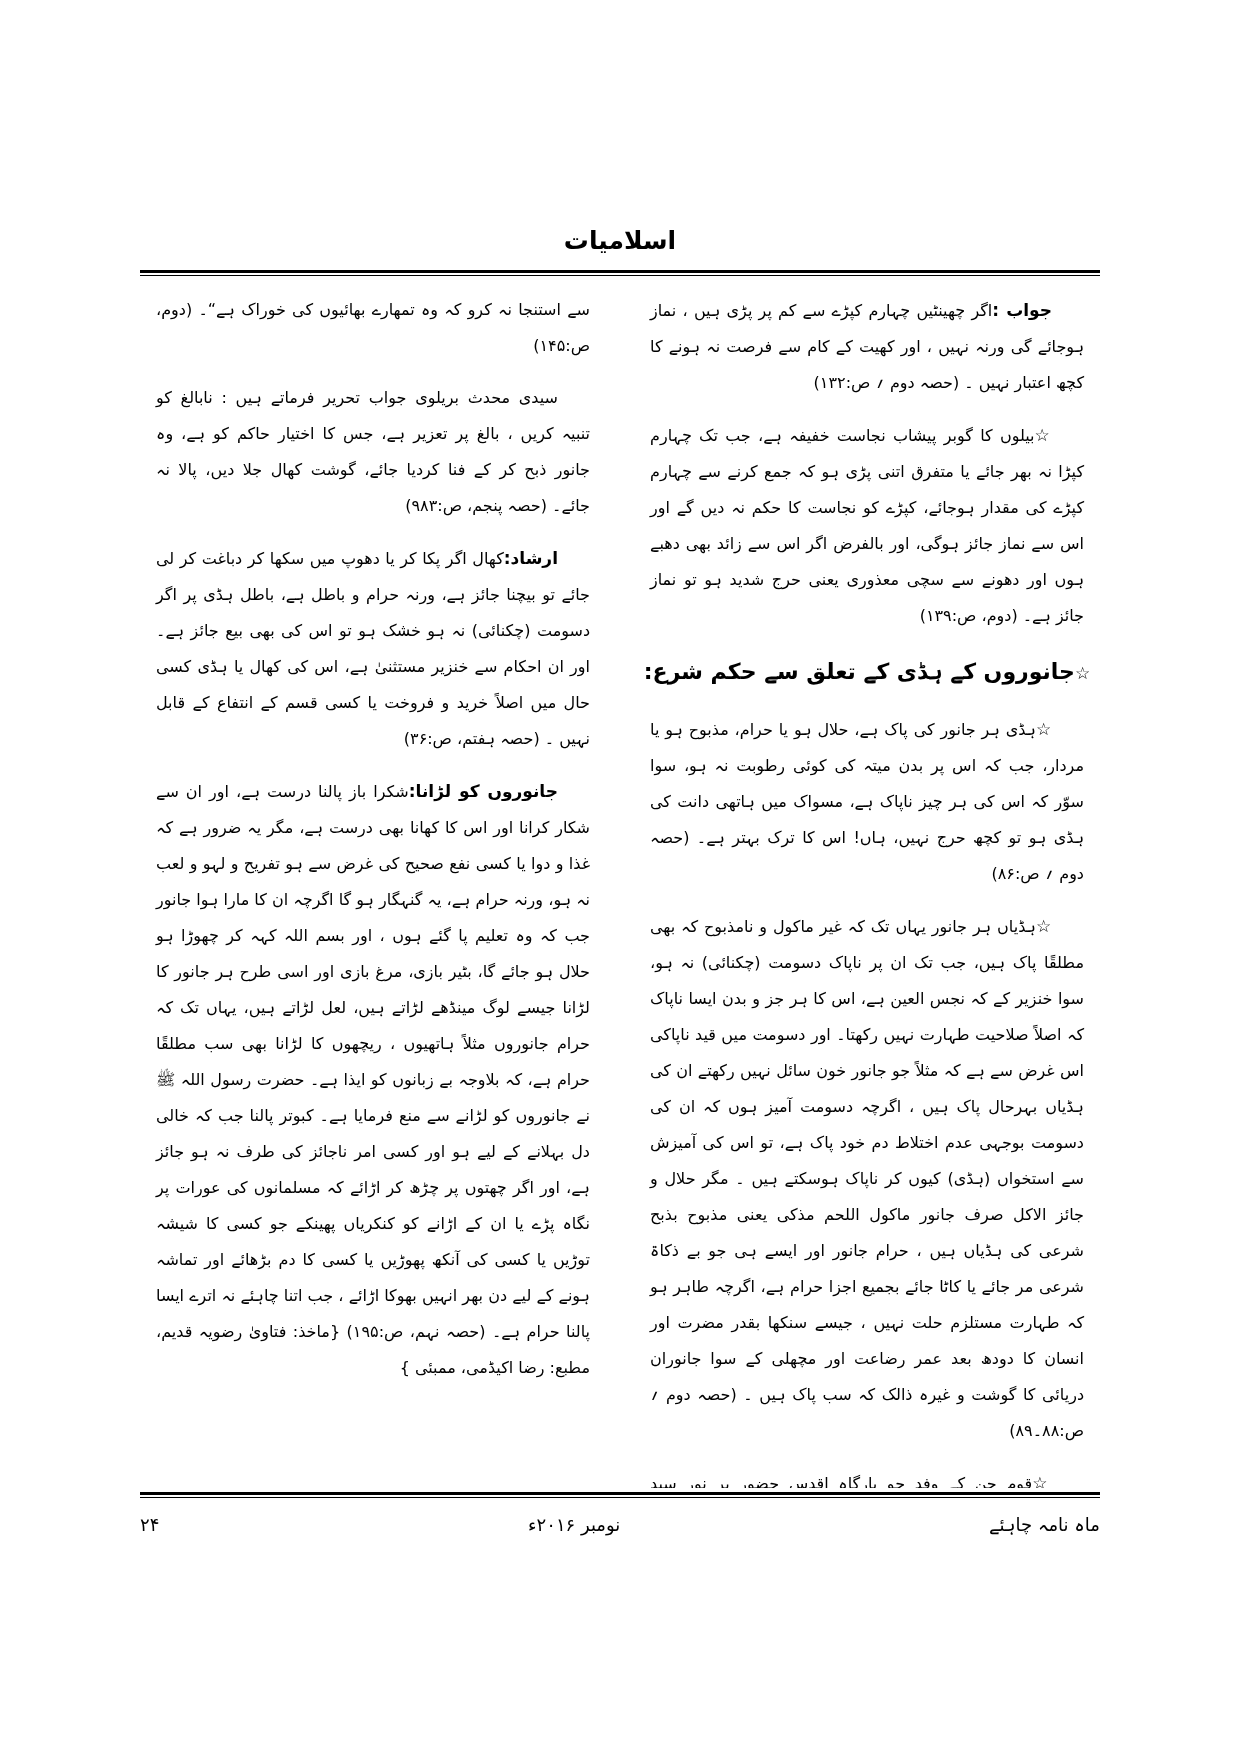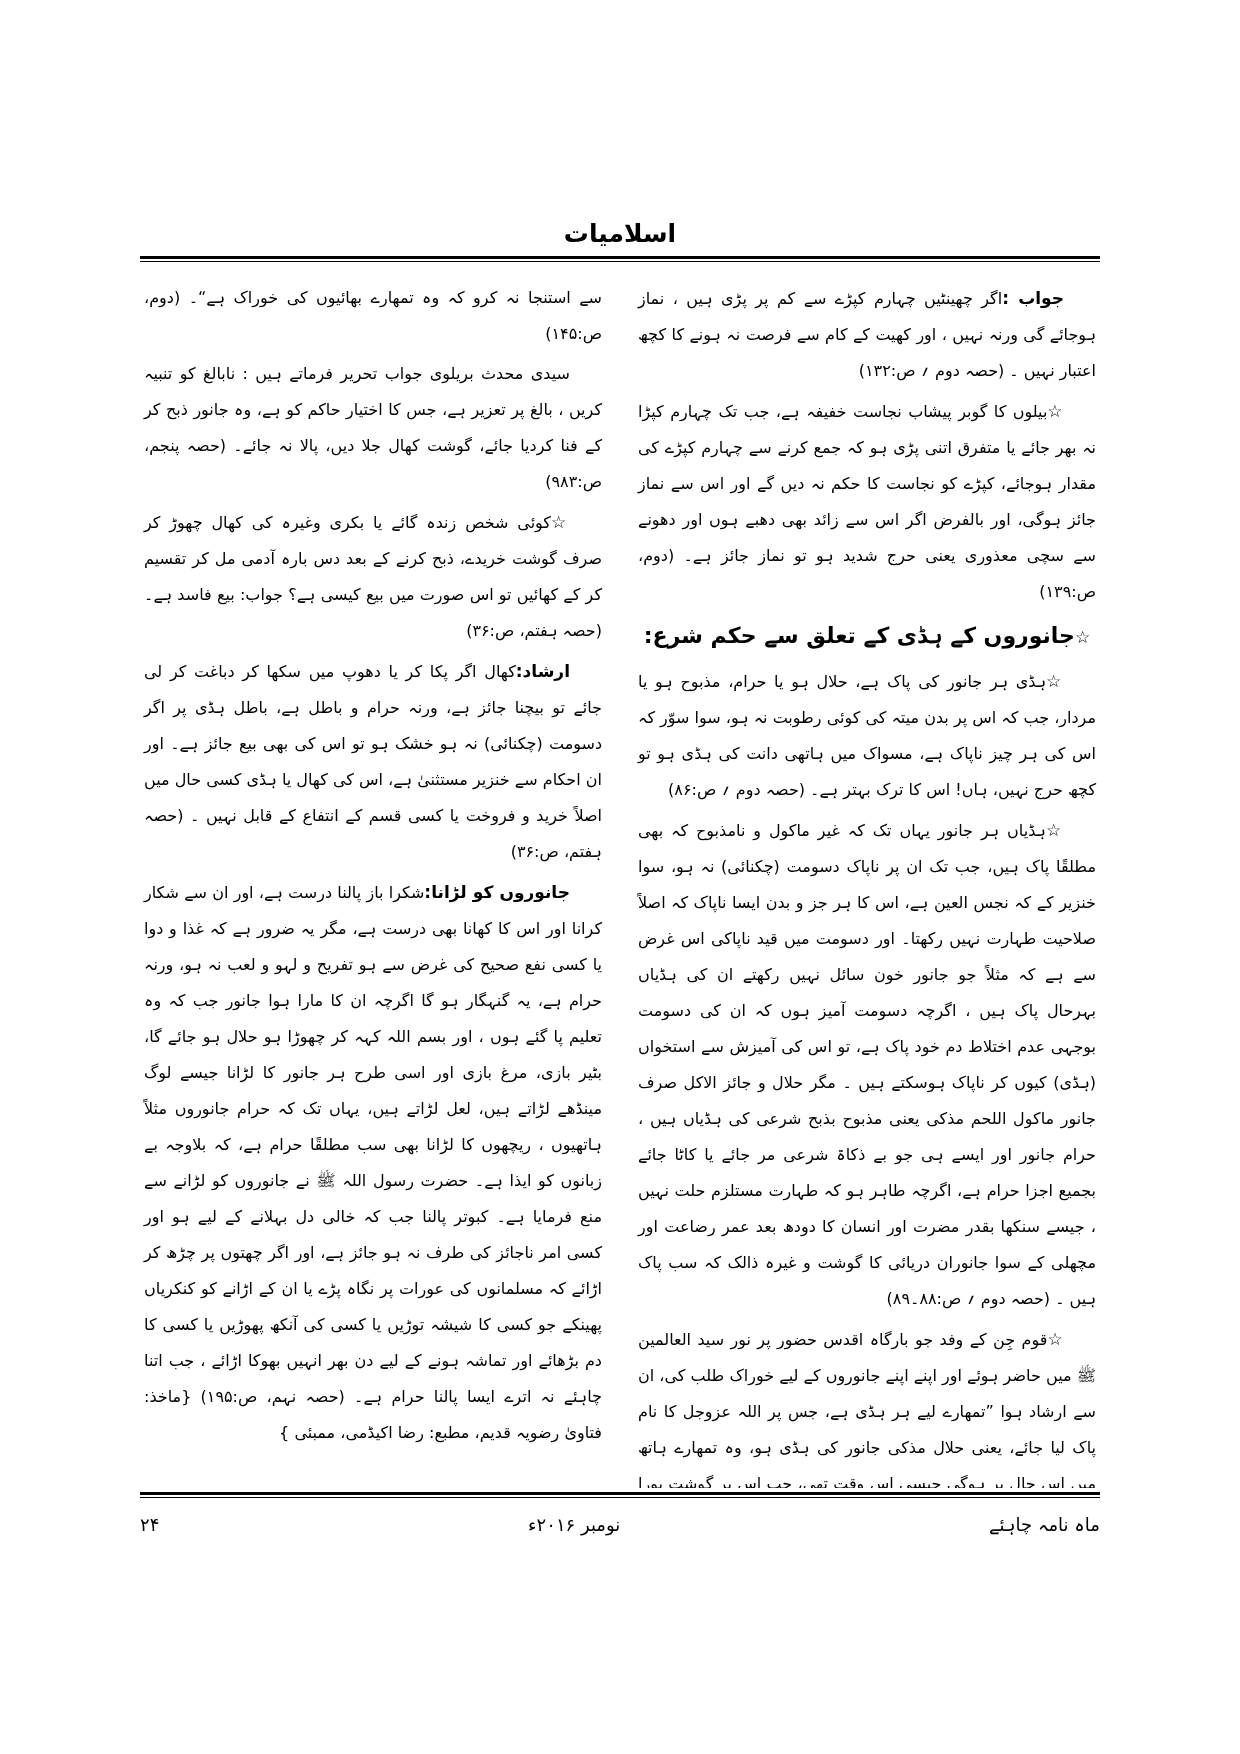--- a/index.html
+++ b/index.html
@@ -3,36 +3,36 @@
 <meta charset="utf-8">
 <style>
   html,body{margin:0;padding:0;background:#ffffff;}
   body{
     width:1240px;height:1754px;position:relative;
     font-family:"DejaVu Sans",sans-serif;color:#000;
   }
   .page{position:absolute;inset:0;background:#fff;}
   .header{position:absolute;top:212px;left:140px;right:140px;text-align:center;}
   .title{
-    margin:7px;font-size:25px;font-weight:bold;letter-spacing:1px;
+    margin:14px;font-size:25px;font-weight:bold;letter-spacing:1px;
     line-height:1.2;font-family:"DejaVu Sans",sans-serif;
   }
   .double-rule{
     margin-top:5px;height:2px;
     border-top:3px solid #000;border-bottom:1px solid #000;
   }
   .columns{
     position:absolute;top:276px;left:140px;right:140px;height:1212px;
     display:flex;direction:rtl;gap:28px;overflow:hidden;
   }
   .col{
     width:466px;flex:0 0 466px;direction:rtl;
     font-size:16px;line-height:36px;text-align:justify;
   }
-  .para{margin:4px;text-indent:32px;}
+  .para{margin:16px;text-indent:32px;}
   .para.no-indent{text-indent:0;}
   .lead{font-weight:bold;font-size:17px;}
   .star{font-size:17px;}
   .section-heading{
     margin:2px 0;font-size:22px;font-weight:bold;text-align:center;
     line-height:44px;text-indent:0;
   }
   .footer-rule{
     position:absolute;top:1492px;left:140px;right:140px;height:2px;
     border-top:3px solid #000;border-bottom:1px solid #000;
@@ -61,21 +61,20 @@
       <p class="para"><span class="star">☆</span><span>بیلوں کا گوبر پیشاب نجاست خفیفہ ہے، جب تک چہارم کپڑا نہ بھر جائے یا متفرق اتنی پڑی ہو کہ جمع کرنے سے چہارم کپڑے کی مقدار ہوجائے، کپڑے کو نجاست کا حکم نہ دیں گے اور اس سے نماز جائز ہوگی، اور بالفرض اگر اس سے زائد بھی دھبے ہوں اور دھونے سے سچی معذوری یعنی حرج شدید ہو تو نماز جائز ہے۔ (دوم، ص:۱۳۹)</span></p>
       <h2 class="section-heading"><span class="star">☆</span><span>جانوروں کے ہڈی کے تعلق سے حکم شرع:</span></h2>
       <p class="para"><span class="star">☆</span><span>ہڈی ہر جانور کی پاک ہے، حلال ہو یا حرام، مذبوح ہو یا مردار، جب کہ اس پر بدن میتہ کی کوئی رطوبت نہ ہو، سوا سوّر کہ اس کی ہر چیز ناپاک ہے، مسواک میں ہاتھی دانت کی ہڈی ہو تو کچھ حرج نہیں، ہاں! اس کا ترک بہتر ہے۔ (حصہ دوم ؍ ص:۸۶)</span></p>
       <p class="para"><span class="star">☆</span><span>ہڈیاں ہر جانور یہاں تک کہ غیر ماکول و نامذبوح کہ بھی مطلقًا پاک ہیں، جب تک ان پر ناپاک دسومت (چکنائی) نہ ہو، سوا خنزیر کے کہ نجس العین ہے، اس کا ہر جز و بدن ایسا ناپاک کہ اصلاً صلاحیت طہارت نہیں رکھتا۔ اور دسومت میں قید ناپاکی اس غرض سے ہے کہ مثلاً جو جانور خون سائل نہیں رکھتے ان کی ہڈیاں بہرحال پاک ہیں ، اگرچہ دسومت آمیز ہوں کہ ان کی دسومت بوجہی عدم اختلاط دم خود پاک ہے، تو اس کی آمیزش سے استخواں (ہڈی) کیوں کر ناپاک ہوسکتے ہیں ۔ مگر حلال و جائز الاکل صرف جانور ماکول اللحم مذکی یعنی مذبوح بذبح شرعی کی ہڈیاں ہیں ، حرام جانور اور ایسے ہی جو بے ذکاۃ شرعی مر جائے یا کاٹا جائے بجمیع اجزا حرام ہے، اگرچہ طاہر ہو کہ طہارت مستلزم حلت نہیں ، جیسے سنکھا بقدر مضرت اور انسان کا دودھ بعد عمر رضاعت اور مچھلی کے سوا جانوران دریائی کا گوشت و غیرہ ذالک کہ سب پاک ہیں ۔ (حصہ دوم ؍ ص:۸۸۔۸۹)</span></p>
       <p class="para"><span class="star">☆</span><span>قوم جِن کے وفد جو بارگاہ اقدس حضور پر نور سید العالمین ﷺ میں حاضر ہوئے اور اپنے اپنے جانوروں کے لیے خوراک طلب کی، ان سے ارشاد ہوا ”تمھارے لیے ہر ہڈی ہے، جس پر اللہ عزوجل کا نام پاک لیا جائے، یعنی حلال مذکی جانور کی ہڈی ہو، وہ تمھارے ہاتھ میں اس حال پر ہوگی جیسی اس وقت تھی، جب اس پر گوشت پورا کامل تھا، (یعنی گوشت چھڑائی ہوئی ہڈی تمہیں مع گوشت ملے گی) اور ہر مینگنی تمھارے چوپایوں کے لیے چارہ ہے پھر انسانوں سے ارشاد ہوا“ اور مینگنی</span></p>
     </div>
 
     <div class="col">
       <p class="para no-indent"><span>سے استنجا نہ کرو کہ وہ تمھارے بھائیوں کی خوراک ہے“۔ (دوم، ص:۱۴۵)</span></p>
       <p class="para"><span>سیدی محدث بریلوی جواب تحریر فرماتے ہیں : نابالغ کو تنبیہ کریں ، بالغ پر تعزیر ہے، جس کا اختیار حاکم کو ہے، وہ جانور ذبح کر کے فنا کردیا جائے، گوشت کھال جلا دیں، پالا نہ جائے۔ (حصہ پنجم، ص:۹۸۳)</span></p>
-      <p class="para"><span class="star">☆</span><span>کوئی شخص زندہ گائے یا بکری وغیرہ کی کھال چھوڑ کر صرف گوشت خریدے، ذبح کرنے کے بعد دس بارہ آدمی مل کر تقسیم کر کے کھائیں تو اس صورت میں بیع کیسی ہے؟ جواب: بیع فاسد ہے۔ (حصہ ہفتم، ص:۳۶)</span></p>
       <p class="para"><span class="lead">ارشاد:</span><span>کھال اگر پکا کر یا دھوپ میں سکھا کر دباغت کر لی جائے تو بیچنا جائز ہے، ورنہ حرام و باطل ہے، باطل ہڈی پر اگر دسومت (چکنائی) نہ ہو خشک ہو تو اس کی بھی بیع جائز ہے۔ اور ان احکام سے خنزیر مستثنیٰ ہے، اس کی کھال یا ہڈی کسی حال میں اصلاً خرید و فروخت یا کسی قسم کے انتفاع کے قابل نہیں ۔ (حصہ ہفتم، ص:۳۶)</span></p>
       <p class="para"><span class="lead">جانوروں کو لڑانا:</span><span>شکرا باز پالنا درست ہے، اور ان سے شکار کرانا اور اس کا کھانا بھی درست ہے، مگر یہ ضرور ہے کہ غذا و دوا یا کسی نفع صحیح کی غرض سے ہو تفریح و لہو و لعب نہ ہو، ورنہ حرام ہے، یہ گنہگار ہو گا اگرچہ ان کا مارا ہوا جانور جب کہ وہ تعلیم پا گئے ہوں ، اور بسم اللہ کہہ کر چھوڑا ہو حلال ہو جائے گا، بٹیر بازی، مرغ بازی اور اسی طرح ہر جانور کا لڑانا جیسے لوگ مینڈھے لڑاتے ہیں، لعل لڑاتے ہیں، یہاں تک کہ حرام جانوروں مثلاً ہاتھیوں ، ریچھوں کا لڑانا بھی سب مطلقًا حرام ہے، کہ بلاوجہ بے زبانوں کو ایذا ہے۔ حضرت رسول اللہ ﷺ نے جانوروں کو لڑانے سے منع فرمایا ہے۔ کبوتر پالنا جب کہ خالی دل بہلانے کے لیے ہو اور کسی امر ناجائز کی طرف نہ ہو جائز ہے، اور اگر چھتوں پر چڑھ کر اڑائے کہ مسلمانوں کی عورات پر نگاہ پڑے یا ان کے اڑانے کو کنکریاں پھینکے جو کسی کا شیشہ توڑیں یا کسی کی آنکھ پھوڑیں یا کسی کا دم بڑھائے اور تماشہ ہونے کے لیے دن بھر انہیں بھوکا اڑائے ، جب اتنا چاہئے نہ اترے ایسا پالنا حرام ہے۔ (حصہ نہم، ص:۱۹۵) {ماخذ: فتاویٰ رضویہ قدیم، مطبع: رضا اکیڈمی، ممبئی }</span></p>
     </div>
 
   </div>
 
   <div class="footer-rule"></div>
 
   <div class="footer">
     <span class="cell">ماہ نامہ چاہئے</span>

